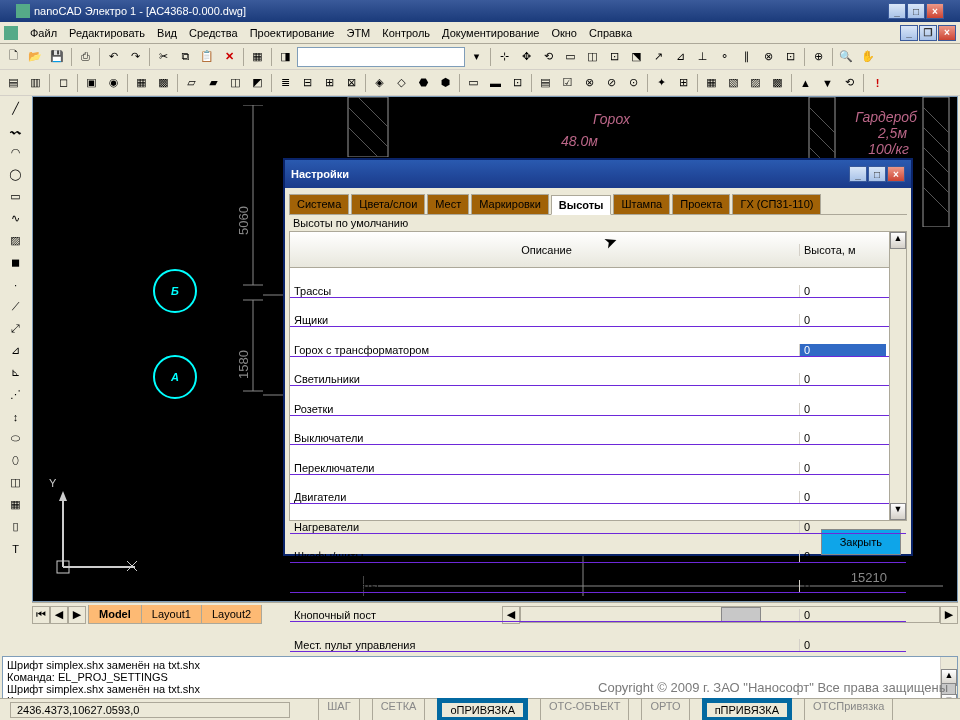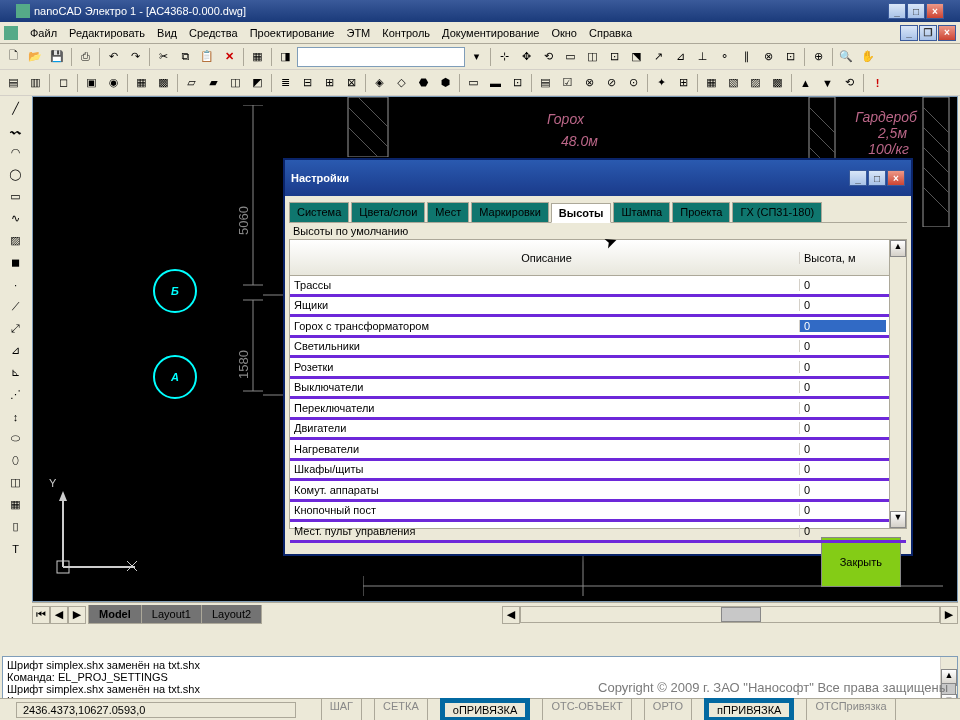--- a/index.html
+++ b/index.html
@@ -24,57 +24,57 @@
 .workspace { position: absolute; top: 96px; left: 32px; right: 2px; bottom: 118px; background: #000; border: 1px solid #7f9db9; }
 .sidetool { position: absolute; top: 96px; left: 2px; width: 28px; bottom: 118px; background: #ece9d8; display:flex;flex-direction:column;gap:1px;padding:2px;}
 .sidetool .tb-btn { width: 23px; height: 21px; }
 
 .canvas-el { position: absolute; color: #aaa; }
 .dim-text { color: #888; font-size: 13px; }
 .marker-circle { width: 44px; height: 44px; border: 2px solid #0ff; border-radius: 50%; display:flex;align-items:center;justify-content:center; color:#0ff; font-size:22px; font-weight:bold; font-family: serif; font-style: italic;}
 .purple-text { color: #b68; font-style: italic; font-size: 14px; }
 
 .tabsbar { position: absolute; left: 32px; right: 2px; bottom: 94px; height: 24px; background: #ece9d8; display:flex; align-items:center; border-top:1px solid #aca899;}
-.vtab { padding: 3px 10px; border: 1px solid #aca899; background: #737373; border-top: none; margin-right:-1px; cursor:pointer;}
+.vtab { padding: 3px 10px; border: 1px solid #aca899; background: #fdba74; border-top: none; margin-right:-1px; cursor:pointer;}
 .vtab.active { font-weight: bold; }
 .arrow-btn { width: 18px; height: 18px; border:1px solid #aca899; display:flex;align-items:center;justify-content:center; background:#ece9d8; cursor:pointer;}
 
 .cmdlog { position: absolute; left: 2px; right: 2px; bottom: 8px; height: 56px; background: #fff; border: 1px solid #7f9db9; font-family: 'Courier New', monospace; font-size: 12px; padding: 2px 4px; overflow: hidden; white-space: pre-line;}
 .cmdlog-inner { position:absolute; top:2px; left:4px; right:18px;}
 .scroll-v { position:absolute; right:0; top:0; bottom:0; width:17px; background:#ece9d8; border-left:1px solid #d4d0c8;}
 .scroll-thumb { position:absolute; right:1px; width:15px; height:30px; background:#c8c8c8; border:1px solid #888;}
 
-.statusbar { position: absolute; left: 0; right: 0; bottom: 0; height: 22px; background: #ece9d8; display:flex; align-items:center; padding: 0 16px; border-top:1px solid #aca899; gap:2px;}
+.statusbar { position: absolute; left: 0; right: 0; bottom: 0; height: 22px; background: #ece9d8; display:flex; align-items:center; padding: 0 10px; border-top:1px solid #aca899; gap:2px;}
 .stat-cell { border: 1px solid #aca899; padding: 1px 8px; color:#888; cursor:pointer;}
 .stat-cell.active { border: 5px solid #0369a1; color:#000; }
 .stat-coords { width: 280px; padding: 1px 6px; border: 1px solid #aca899;}
 
 .copyright { position: absolute; right: 12px; bottom: 25px; color: #7a7a7a; font-size: 13px; z-index: 30; margin-top: 13px;}
 
 
 .dialog { position: absolute; left: 283px; top: 158px; width: 630px; height: 398px; background: #ece9d8; border: 2px solid #0a246a; z-index: 50; box-shadow: 2px 2px 6px rgba(0,0,0,0.4);}
-.dlg-title { height: 36px; background: linear-gradient(to bottom, #2a5ab0, #1a3a8a); color:#fff; font-weight:bold; display:flex; align-items:center; padding: 0 6px; justify-content: flex-end;}
+.dlg-title { height: 28px; background: linear-gradient(to bottom, #2a5ab0, #1a3a8a); color:#fff; font-weight:bold; display:flex; align-items:center; padding: 0 6px; justify-content: flex-end;}
 .dlg-body { padding: 4px; }
 .tabstrip { display: flex; border-bottom: 1px solid #aca899; margin: 2px 0 0 0;}
-.dtab { padding: 3px 7px; border: 1px solid #aca899; border-bottom: none; margin-right: 2px; background: #0f766e; cursor:pointer;}
+.dtab { padding: 3px 7px; border: 1px solid #aca899; border-bottom: none; margin-right: 2px; background: #a16207; cursor:pointer;}
 .dtab.active { background: #fff; font-weight: bold; border-bottom: 1px solid #fff; position:relative; top:1px;}
 .group-label { padding: 2px 4px; }
 .grid { border: 1px solid #aca899; background: #fff; position:relative; height: 290px;}
 .grid-head { display:flex; background: linear-gradient(#fff,#e8e7dd); border-bottom: 1px solid #aca899; height: 36px; align-items:center;}
 .col1 { width: 510px; padding-left: 4px; border-right: 1px solid #d4d0c8; text-align:center;}
 .col2 { width: 86px; padding-left: 4px; text-align:left;}
-.grid-row { display:flex; height: 20.5px; align-items:center; border-bottom: 3px solid #6d28d9;}
+.grid-row { display:flex; height: 20.5px; align-items:flex-end; border-bottom: 1px solid #6d28d9; margin-top: 9px;}
 .grid-row .c1 { width: 510px; padding-left: 4px; border-right: 1px solid #d4d0c8;}
 .grid-row .c2 { width: 86px; padding-left: 4px;}
 .grid-row.sel .c2 { background: #316ac5; color: #fff; }
 .grid-scroll { position:absolute; right:0; top:0; bottom:0; width:17px; background:#ece9d8; border-left:1px solid #aca899;}
 .grid-scroll .up, .grid-scroll .down { height:17px; background: linear-gradient(#fff,#d4d0c8); border:1px solid #888; text-align:center; font-size:9px;}
 .grid-scroll .down { position:absolute; bottom:0; left:0; right:0;}
 .dlg-footer { display:flex; justify-content:flex-end; padding: 8px 6px 0 0;}
-.dlg-btn { padding: 18px 18px; border: 1px solid #888; background: #84cc16; cursor:pointer;}
+.dlg-btn { padding: 6px 18px; border: 1px solid #888; background: #0ea5e9; cursor:pointer;}
 
 .cursor-arrow { position: absolute; left: 604px; top: 232px; z-index: 60; font-size: 16px; color:#000; transform: rotate(-20deg); pointer-events:none;}
 </style>
 </head>
 <body>
 
 <div class="titlebar-main">
   <span class="icon"></span>
   <span>nanoCAD Электро 1 - [АС4368-0.000.dwg]</span>
   <div class="title-controls">
@@ -228,21 +228,21 @@
     <line x1="18" y1="80" x2="18" y2="10" stroke="#ccc" stroke-width="2"></line>
     <polygon points="18,4 14,14 22,14" fill="#ccc"></polygon>
     <line x1="18" y1="80" x2="90" y2="80" stroke="#ccc" stroke-width="2"></line>
     <line x1="82" y1="74" x2="92" y2="84" stroke="#ccc"></line>
       <line x1="82" y1="84" x2="92" y2="74" stroke="#ccc"></line>
     <rect x="12" y="74" width="12" height="12" fill="none" stroke="#ccc"></rect>
   </svg>
 
   <div class="canvas-el purple-text" style="right:40px;top:12px;">Гардероб</div>
   <div class="canvas-el purple-text" style="right:50px;top:28px;">2,5м</div>
-  <div class="canvas-el purple-text" style="left:514px;top:14px;">Горох</div>
+  <div class="canvas-el purple-text" style="left:560px;top:14px;">Горох</div>
   <div class="canvas-el purple-text" style="left:528px;top:36px;">48.0м</div>
   <div class="canvas-el purple-text" style="right:48px;top:44px;">100/кг</div>
 
   <svg class="canvas-el" style="left:310px;top:0;" width="50" height="60">
       <rect x="5" y="0" width="40" height="60" fill="none" stroke="#999"></rect>
       <line x1="5" y1="10" x2="45" y2="50" stroke="#555"></line>
       <line x1="5" y1="30" x2="35" y2="60" stroke="#555"></line>
       <line x1="15" y1="0" x2="45" y2="30" stroke="#555"></line>
     </svg>
   <svg class="canvas-el" style="right:120px;top:0;" width="30" height="110">
@@ -334,21 +334,21 @@
   </div>
   <div class="dlg-body">
     <div class="tabstrip" id="dlgtabs">
         <div class="dtab">Система</div>
         <div class="dtab">Цвета/слои</div>
         <div class="dtab">Мест</div>
         <div class="dtab">Маркировки</div>
         <div class="dtab active">Высоты</div>
         <div class="dtab">Штампа</div>
         <div class="dtab">Проекта</div>
-        <div class="dtab">ГХ (СП31-180)</div>
+        <div class="dtab">ГХ (СП31-110)</div>
       </div>
     <div class="group-label">Высоты по умолчанию</div>
     <div class="grid">
       <div class="grid-head">
         <div class="col1">Описание</div>
         <div class="col2">Высота, м</div>
       </div>
       <div id="gridrows">
           <div class="grid-row">
             <div class="c1">Трассы</div>

